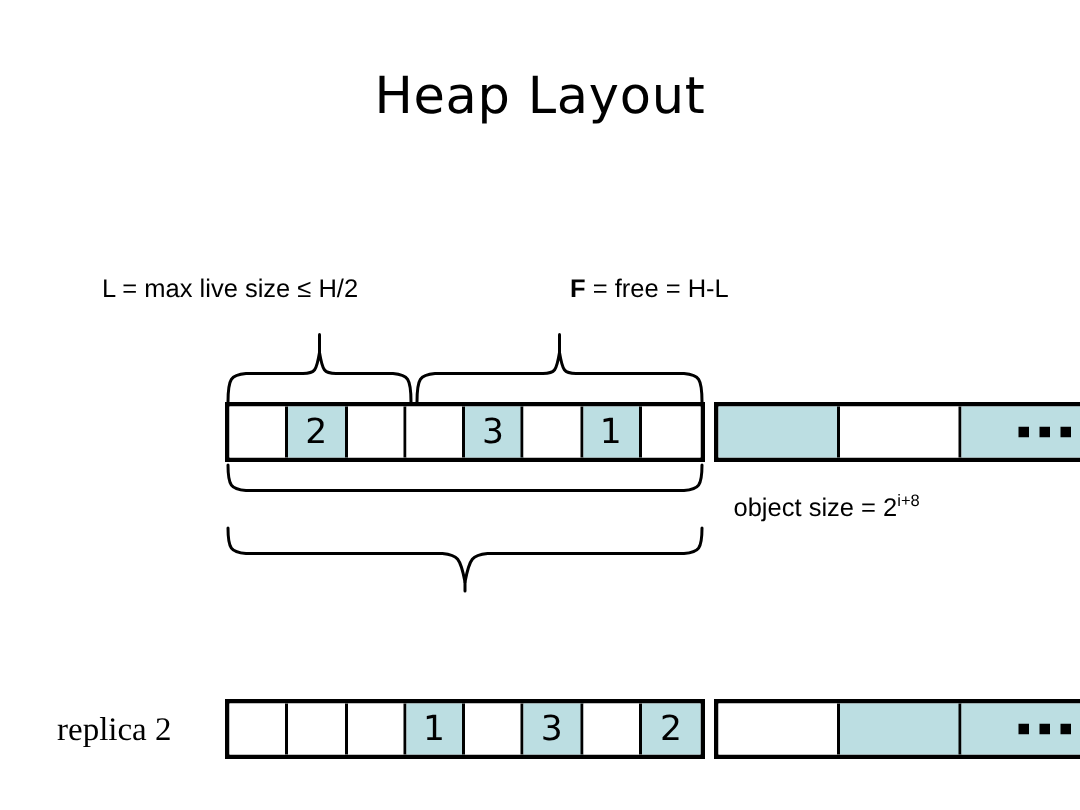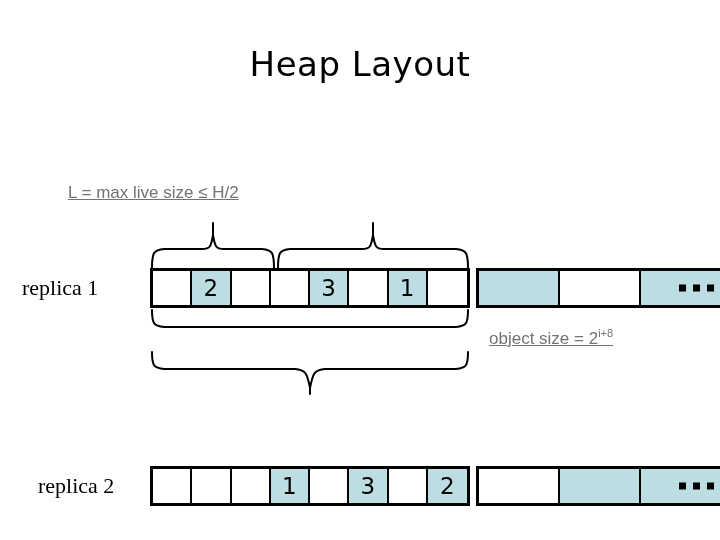--- a/index.html
+++ b/index.html
@@ -50,23 +50,22 @@
   }
   .replica-label.r1 { left: 22px; top: 275px; }
   .replica-label.r2 { left: 22px; top: 473px; margin-left: 16px; }
 
   
   .anno {
     position: absolute;
     font-family: "Liberation Sans", sans-serif;
     font-size: 17px;
     line-height: 22px;
-    color: #737373;
+    color: #000000;
     white-space: nowrap;
-    text-decoration: underline;
   }
   .anno .b { font-weight: bold; }
   .anno sup {
     font-size: 11px;
     vertical-align: super;
     line-height: 0;
   }
 
   .anno-L  { left: 68px;  top: 182px; }
   .anno-F  { left: 380px; top: 182px; }
@@ -149,20 +148,23 @@
 <body>
 
 <div id="slide">
 
   <div class="slide-title">Heap Layout</div>
 
   <div class="anno anno-L">
     <span>L = max live size ≤ H/2</span>
   </div>
 
+  <div class="anno anno-F">
+    <span class="b">F</span><span> = free = H-L</span>
+  </div>
 
   <svg class="brace-svg brace-top-L" viewBox="0 0 126 46" preserveAspectRatio="none">
     <path d="M2,46 C2,30 4,28 14,27 L52,27 C60,27 61,25 63,13 C65,25 66,27 74,27 L112,27 C122,28 124,30 124,46"></path>
     <path d="M63,13 L63,1"></path>
   </svg>
   <svg class="brace-svg brace-top-F" viewBox="0 0 194 46" preserveAspectRatio="none">
     <path d="M2,46 C2,30 4,28 14,27 L86,27 C94,27 95,25 97,13 C99,25 100,27 108,27 L180,27 C190,28 192,30 192,46"></path>
     <path d="M97,13 L97,1"></path>
   </svg>
 
@@ -173,21 +175,20 @@
   <svg class="brace-svg brace-bot-H" viewBox="0 0 320 42" preserveAspectRatio="none">
     <path d="M2,0 C2,14 4,16 14,17 L145,17 C155,18 157,20 160,36 C163,20 165,18 175,17 L306,17 C316,16 318,14 318,0"></path>
     <path d="M160,36 L160,42"></path>
   </svg>
 
   <div class="anno anno-os2">
     <span>object size = 2</span><sup>i+8</sup>
   </div>
 
 
-  <div class="replica-label r1">replica 1</div>
   <div class="block left r1-left" id="r1l">
       <div class="cell"></div>
       <div class="cell fill">2</div>
       <div class="cell"></div>
       <div class="cell"></div>
       <div class="cell fill">3</div>
       <div class="cell"></div>
       <div class="cell fill">1</div>
       <div class="cell"></div>
     </div>

